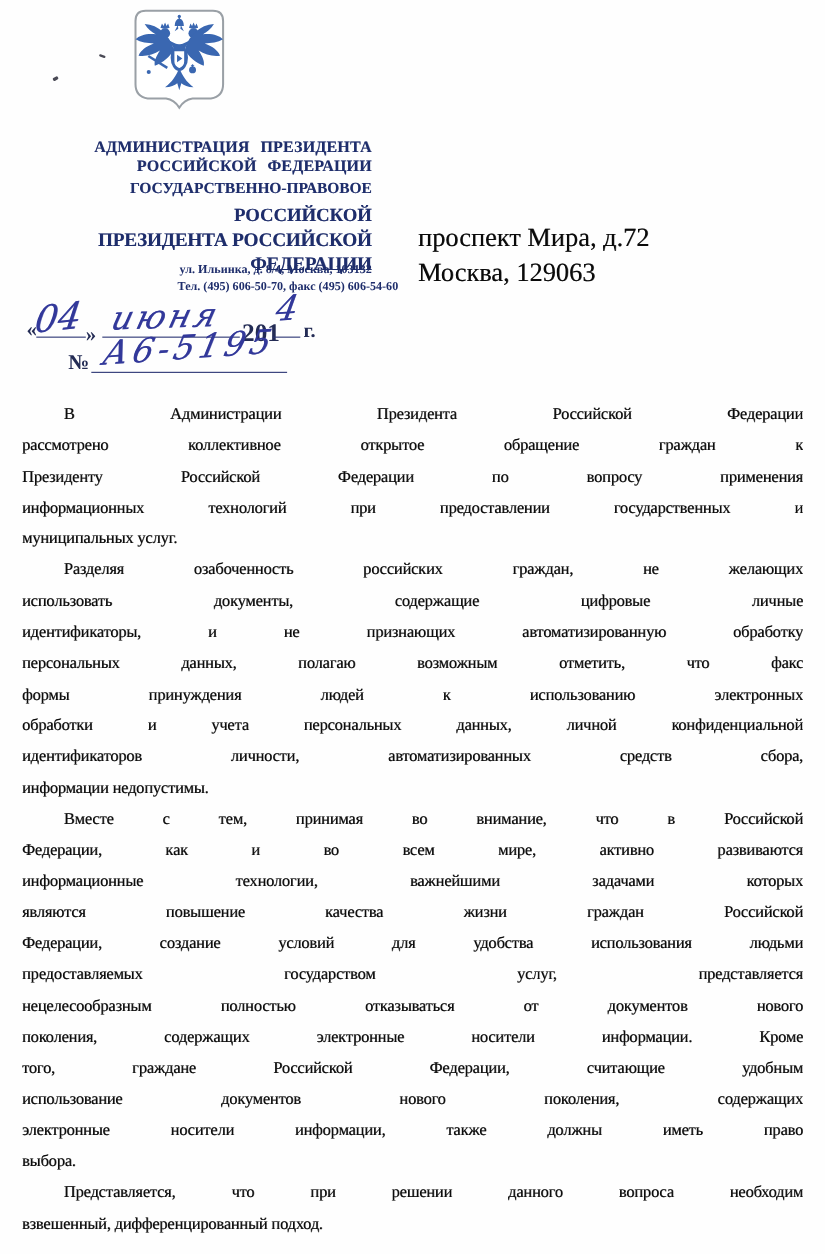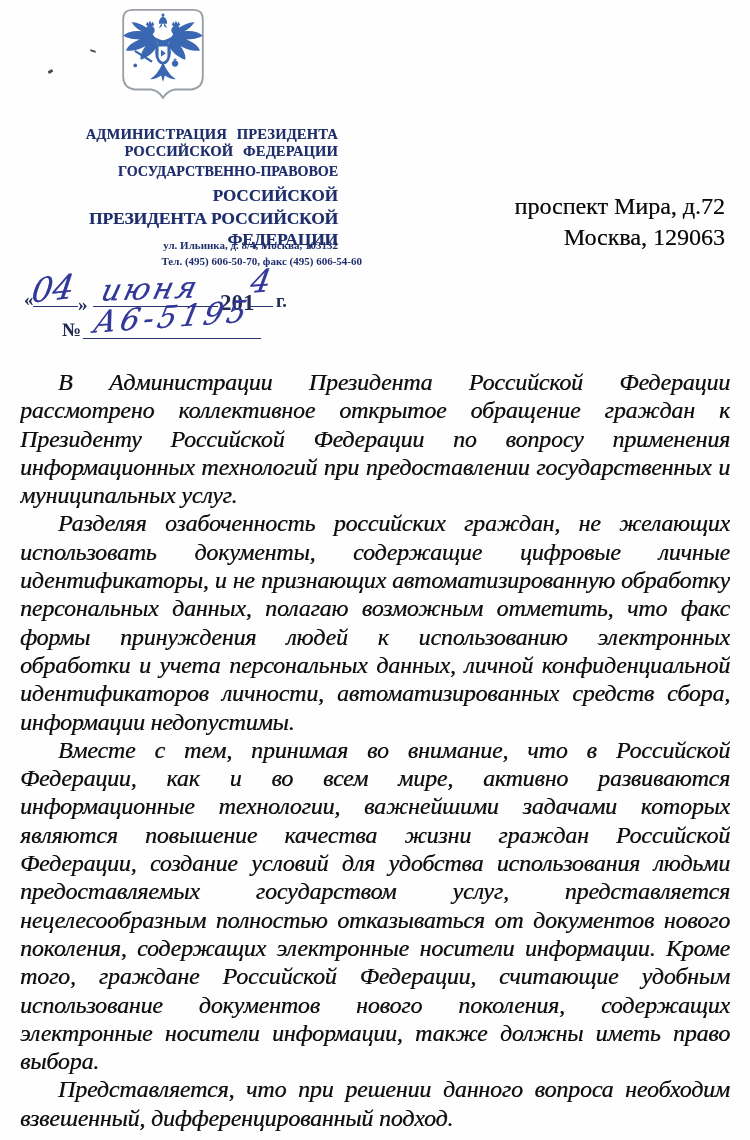--- a/index.html
+++ b/index.html
@@ -28,21 +28,21 @@
   .dept3{top:208px;font-size:17.5px;letter-spacing:-0.2px;}
   .addr-line{font-size:11px;font-weight:bold;text-shadow:none;}
   .addr1{top:239px;} .addr2{top:255px;margin-left:24px;}
   
   .emblem{position:absolute;left:119px;top:8px;width:88px;height:100px;}
   
   .speck{position:absolute;background:#4a4a55;border-radius:1px;}
   .speck1{left:48px;top:70px;width:5px;height:3px;transform:rotate(-30deg);}
   .speck2{left:90px;top:50px;width:6px;height:2px;transform:rotate(20deg);}
   
-  .recipient{position:absolute;left:380px;top:191px;width:345px;text-align:right;
+  .recipient{position:absolute;left:380px;top:202px;width:345px;text-align:left;
              font-size:24px;line-height:31px;color:#0a0a0a;
              text-shadow:0.35px 0 0 rgba(0,0,0,.55);}
   
   .form-char{position:absolute;color:#242c55;font-weight:bold;}
   .q-open{left:24px;top:289px;font-size:19px;}
   .q-close{left:78px;top:294px;font-size:19px;}
   .p-201{left:220px;top:290px;font-size:23px;}
   .p-g{left:276px;top:291px;font-size:18.5px;}
   .p-num{left:62px;top:319px;font-size:19px;}
   .fline{position:absolute;border-bottom:1.5px solid #2a3473;height:0;}
@@ -53,23 +53,22 @@
   .hw{position:absolute;font-family:"DejaVu Serif", serif;font-style:italic;
       color:var(--ink);white-space:nowrap;
       text-shadow:0.4px 0 0 rgba(50,56,154,.6);}
   .hw-day{left:32px;top:269px;font-size:33px;transform:rotate(-6deg) skewX(-14deg);}
   .hw-month{left:102px;top:271px;font-size:30px;letter-spacing:3px;transform:rotate(-2deg) skewX(-16deg);}
   .hw-year{left:251px;top:263px;font-size:31px;transform:rotate(-4deg) skewX(-14deg);}
   .hw-num{left:94px;top:299px;font-size:30px;letter-spacing:4px;transform:rotate(-4deg) skewX(-16deg);}
   
   .letter-body{
     position:absolute;left:20px;top:369px;width:710px;
-    font-size:24px;letter-spacing:-0.2px;color:var(--body);
+    font-size:15px;letter-spacing:-0.2px;color:var(--body);
     text-shadow:0.45px 0 0 rgba(0,0,0,.6);
-    font-style:italic;
   }
   .bodyline{
     height:28.3px;overflow:hidden;
     text-align:justify;text-align-last:justify;
     text-justify:inter-word;
   }
   .bodyline.first{text-indent:38px;}
   .bodyline.last{text-align-last:left;}
 </style>
 </head>

